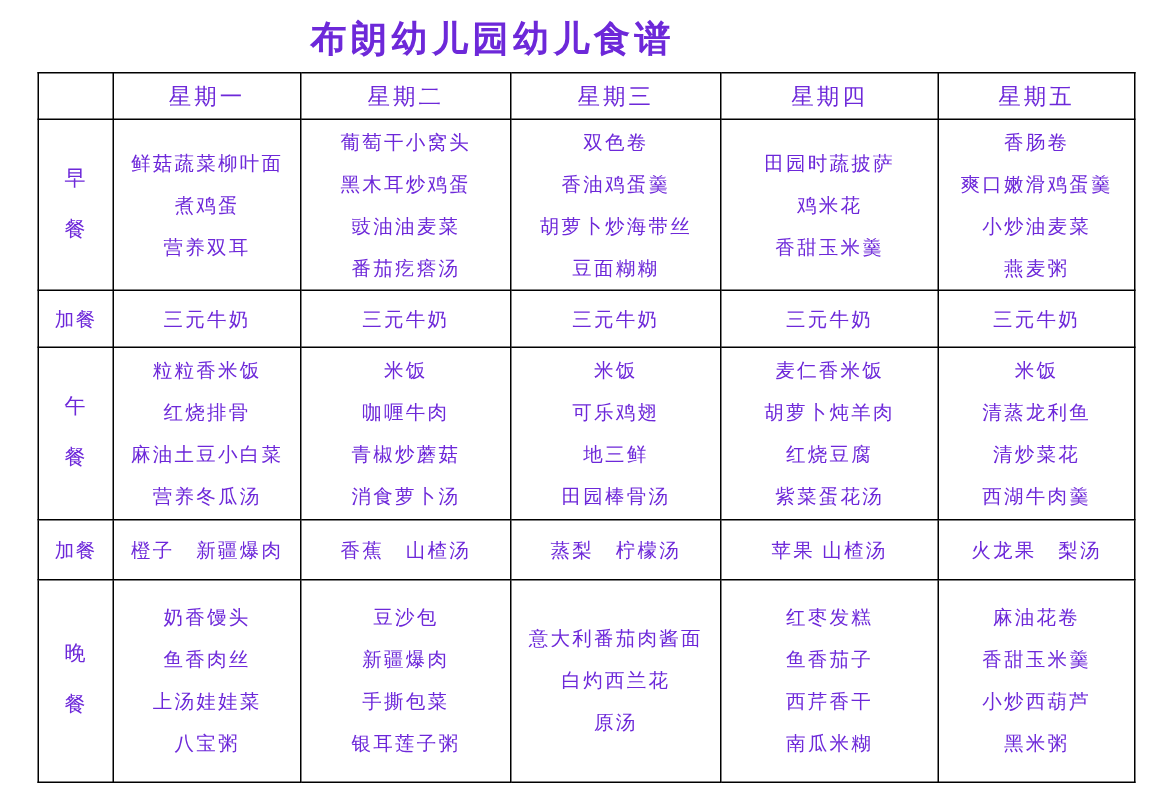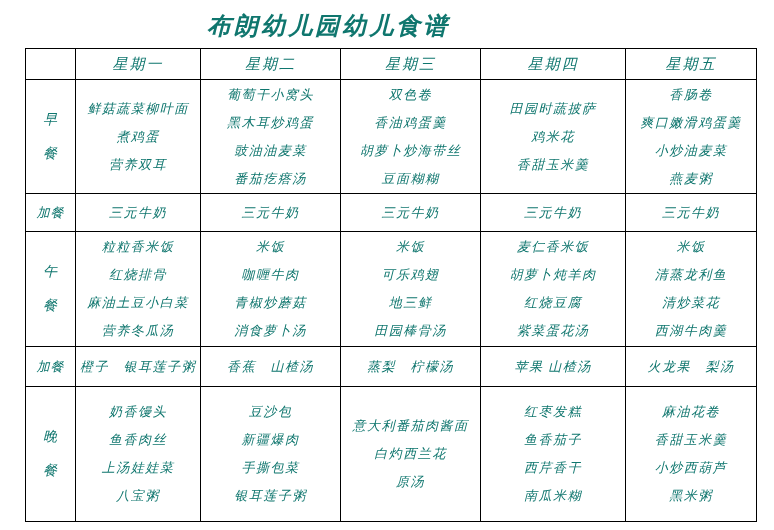--- a/index.html
+++ b/index.html
@@ -6,23 +6,22 @@
     margin: 0;
     padding: 0;
     background: #ffffff;
   }
   .page {
     position: relative;
     width: 774px;
     height: 530px;
     background: #ffffff;
     font-family: "Liberation Serif", "DejaVu Serif", serif;
-    color: #0f766e;
+    color: #6d28d9;
     overflow: hidden;
-    font-style: italic;
   }
   .header-title {
     position: absolute;
     left: 207px;
     top: 10px;
     font-size: 24px;
     font-weight: bold;
     letter-spacing: 3px;
     white-space: nowrap;
   }
@@ -224,21 +223,21 @@
               <div class="cell-line">清蒸龙利鱼</div>
               <div class="cell-line">清炒菜花</div>
               <div class="cell-line">西湖牛肉羹</div>
             </div>
           </td>
         </tr>
         <tr class="row-snack2">
           <th class="row-label">加餐</th>
           <td>
             <div class="cell-lines">
-              <div class="cell-line">橙子　银耳莲子粥</div>
+              <div class="cell-line">橙子　新疆爆肉</div>
             </div>
           </td>
           <td>
             <div class="cell-lines">
               <div class="cell-line">香蕉　山楂汤</div>
             </div>
           </td>
           <td>
             <div class="cell-lines">
               <div class="cell-line">蒸梨　柠檬汤</div>

